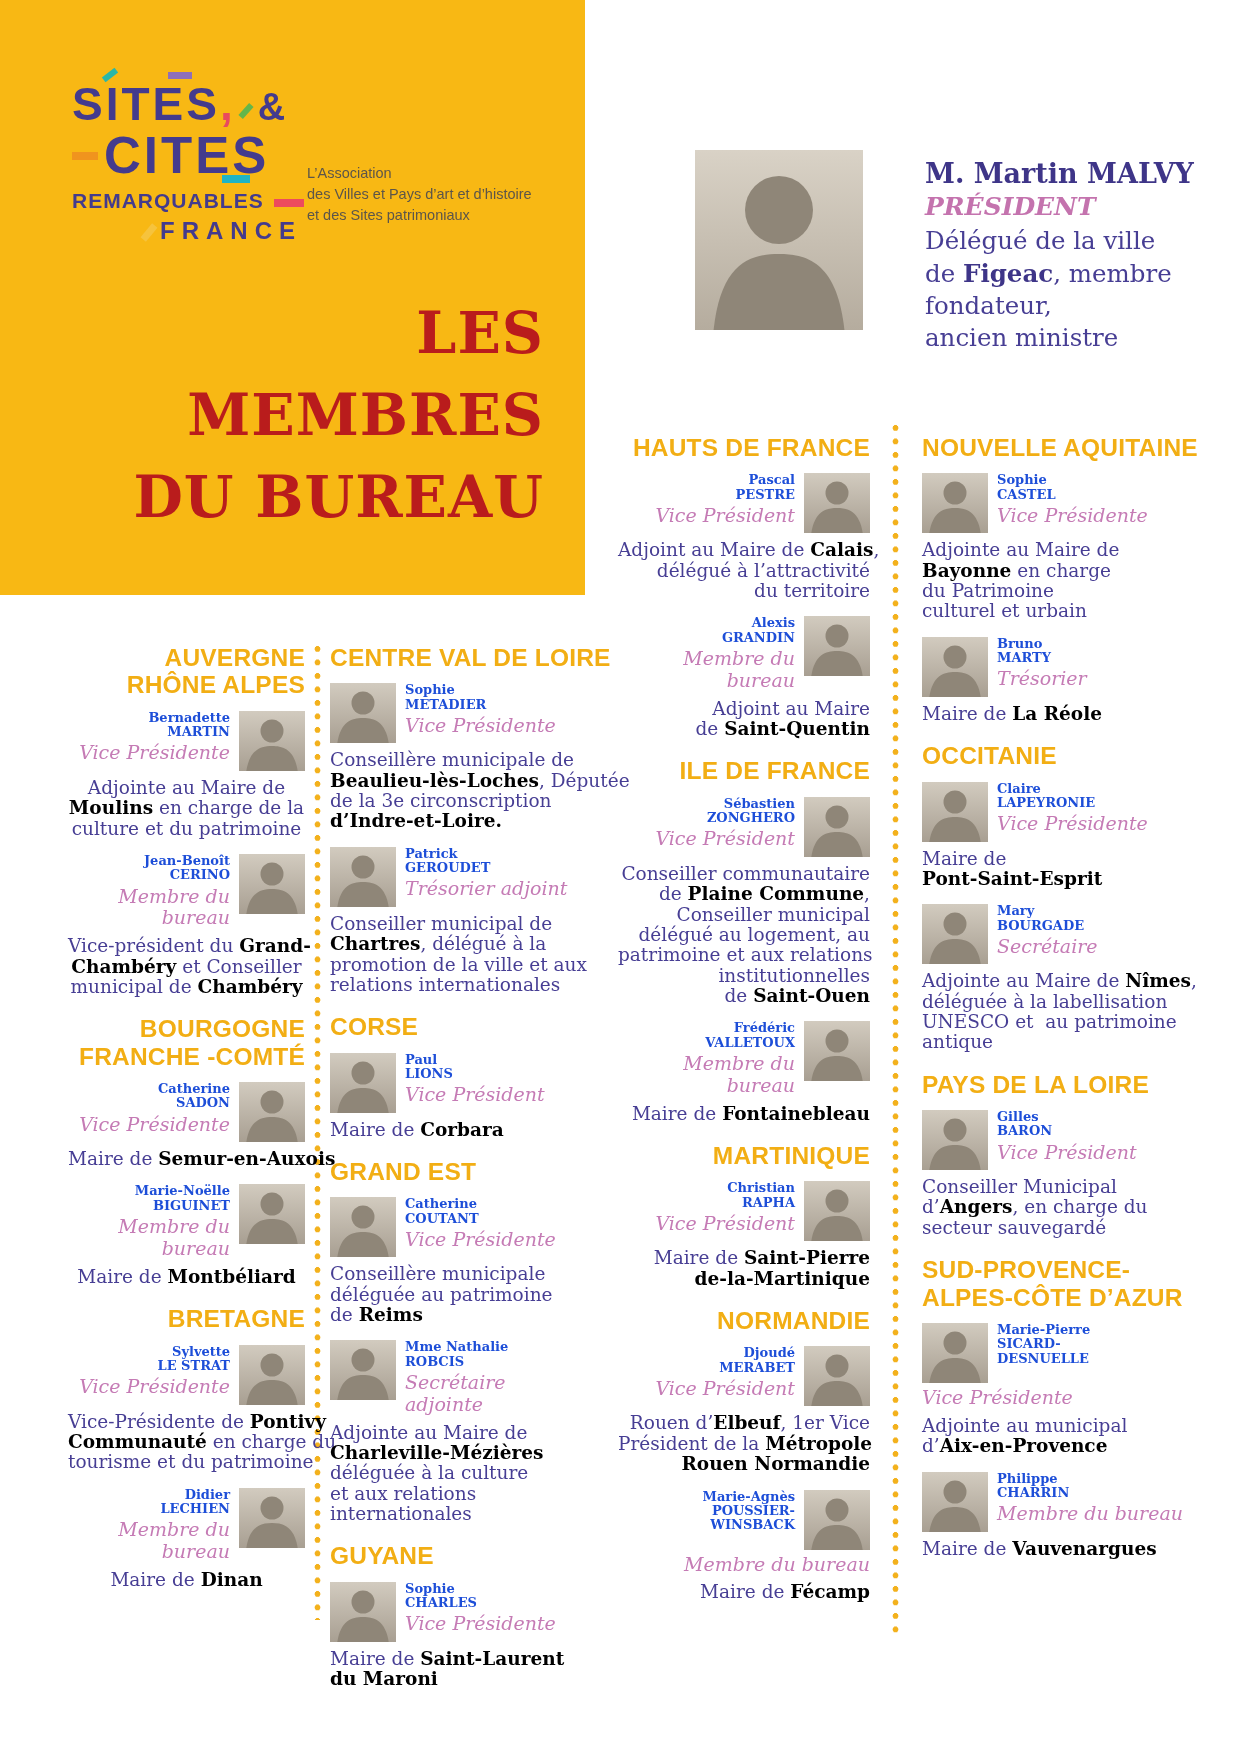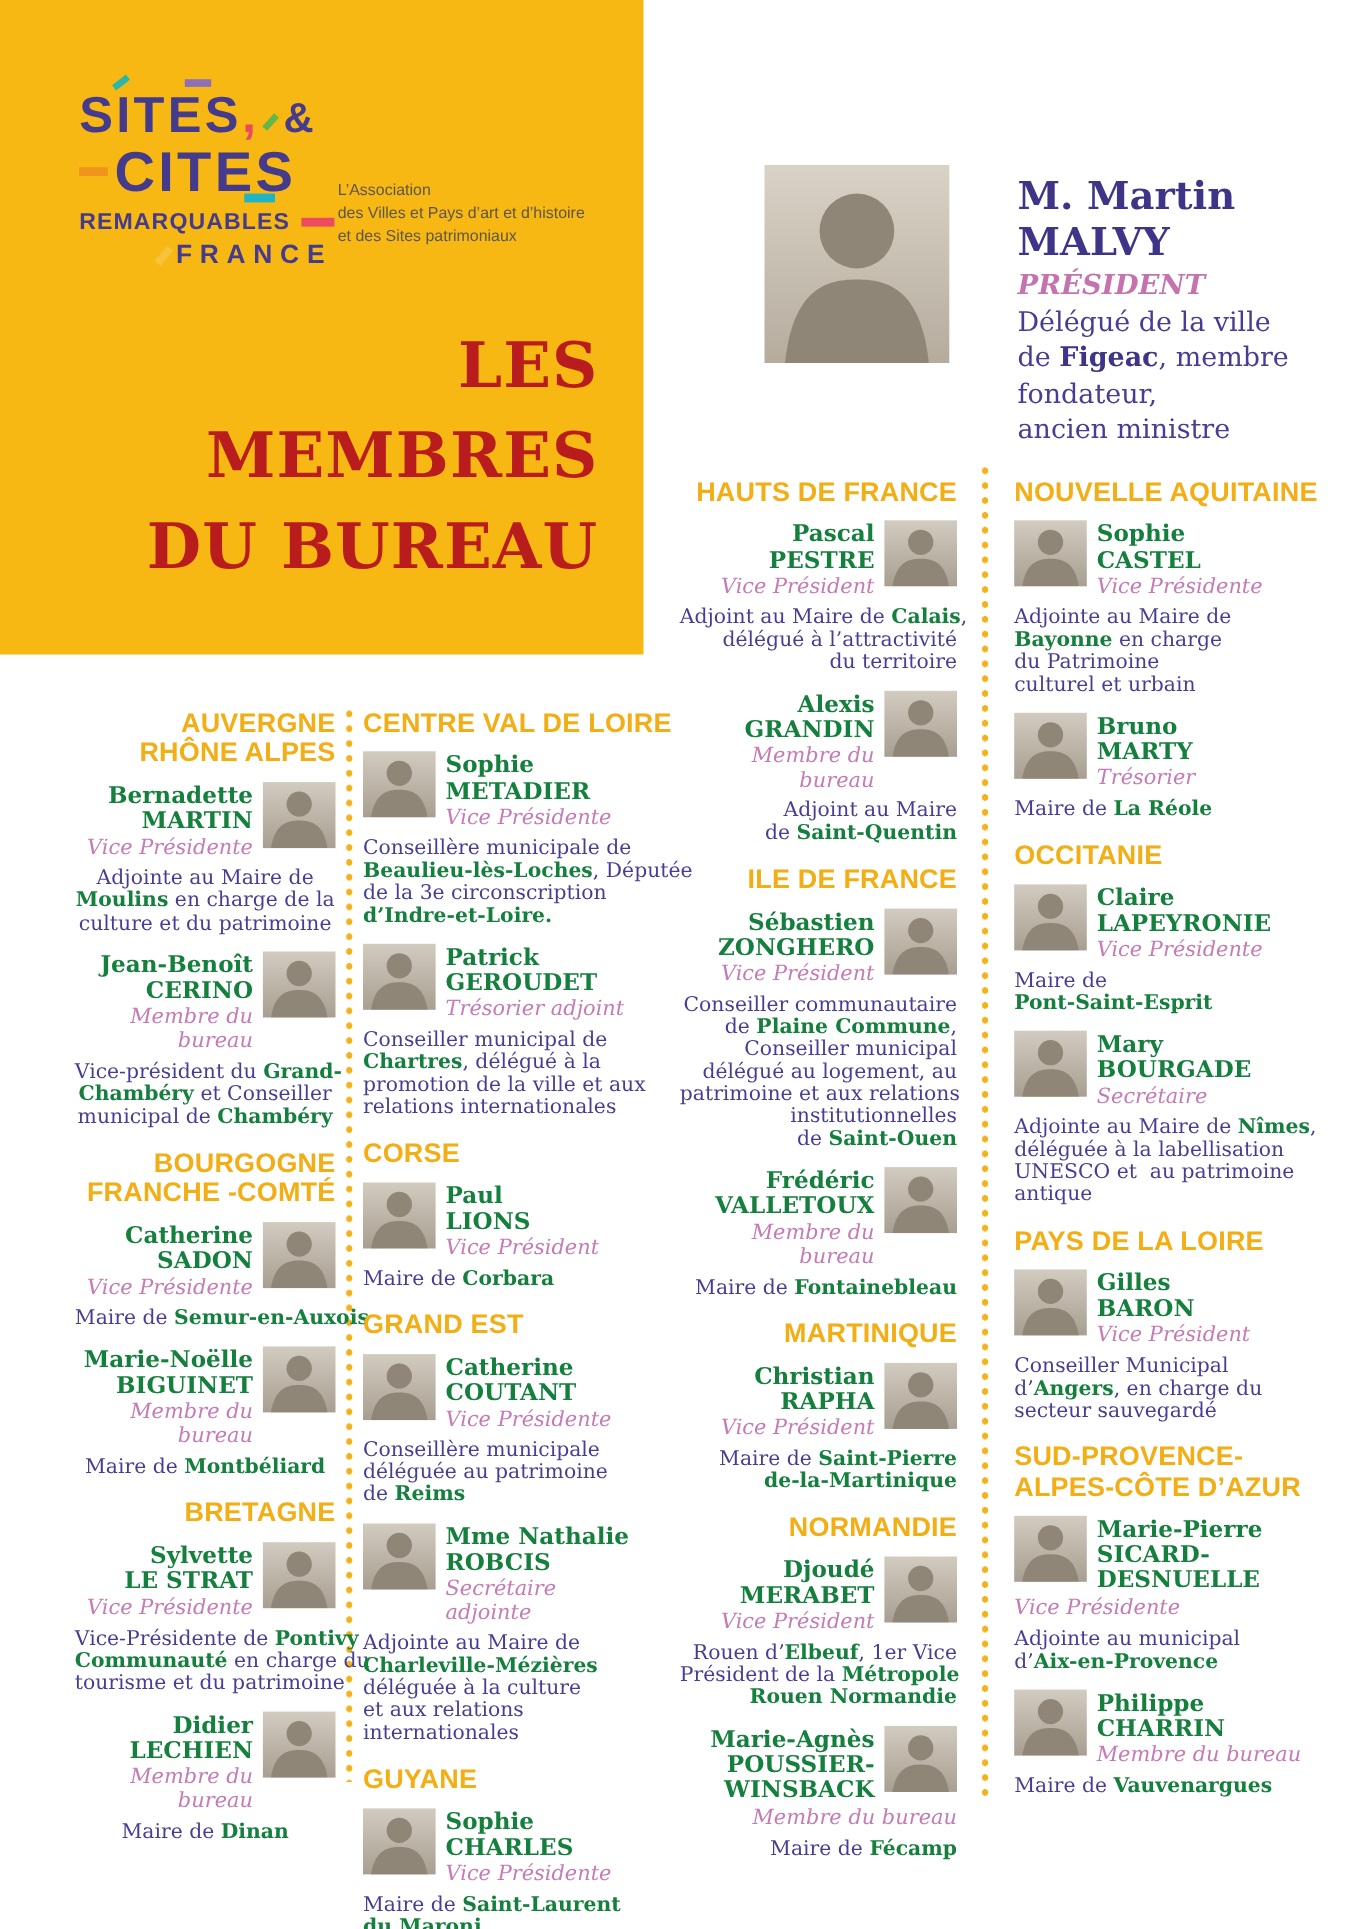--- a/index.html
+++ b/index.html
@@ -39,21 +39,21 @@
     text-align:right; font-weight:bold; font-size:57px; line-height:1.44;
     color:#b91c1c; white-space:pre-line; letter-spacing:1px;
   }
 
   
   .pres-photo {
     position:absolute; left:695px; top:150px; width:168px; height:180px;
     background:linear-gradient(#d9d2c6,#b5ac9e); overflow:hidden;
   }
   .pres-text { position:absolute; left:925px; top:158px; width:280px; }
-  .pres-name { font-size:35px; font-weight:bold; color:#3E3588; line-height:1.2; }
+  .pres-name { font-size:27px; font-weight:bold; color:#3E3588; line-height:1.2; }
   .pres-role { font-size:25px; font-style:italic; font-weight:bold; color:#C473AE; margin:2px 0 4px; }
   .pres-desc { font-size:24.5px; color:#473E94; line-height:1.32; white-space:pre; }
   .pres-desc b { color:#3E3588; }
 
   
   .sep {
     position:absolute; width:7px;
     background-image:radial-gradient(circle at 3.5px 4px, #F3B11C 2.7px, rgba(0,0,0,0) 3.2px);
     background-size:7px 13.5px; background-repeat:repeat-y;
   }
@@ -74,26 +74,26 @@
     font-size:24.5px; color:#F2AE14; line-height:1.12;
     white-space:pre; margin-bottom:12px; letter-spacing:0.2px;
   }
   .col-0 .region-header, .col-2 .region-header { text-align:right; }
 
   .member { margin-bottom:15px; }
   .m-row { display:flex; gap:9px; align-items:flex-start; }
   .photo-right .m-row { flex-direction:row-reverse; }
   .m-names { flex:1 1 auto; min-width:0; }
   .photo-right .m-names { text-align:right; }
-  .m-first, .m-last { font-size:21px; font-weight:bold; color:#15803d; line-height:1.1; white-space:pre; }
+  .m-first, .m-last { font-size:13px; font-weight:bold; color:#1d4ed8; line-height:1.1; white-space:pre; }
   .m-role { font-size:19px; font-style:italic; color:#C57BB5; line-height:1.15; margin-top:3px; }
   .m-role-below { margin-top:4px; }
   .col-2 .m-role-below { text-align:right; }
   .m-desc { font-size:18.5px; color:#473E94; line-height:1.1; margin-top:7px; white-space:pre; }
-  .m-desc b { color:#15803d; }
+  .m-desc b { color:#000000; }
   .col-0 .m-desc { text-align:center; }
   .col-2 .m-desc { text-align:right; }
 
   .photo {
     width:66px; height:60px; flex:0 0 auto;
     background:linear-gradient(#d2cbbf,#a89f92); overflow:hidden;
   }
   .photo svg, .pres-photo svg { display:block; width:100%; height:100%; }
 </style>
 </head>

